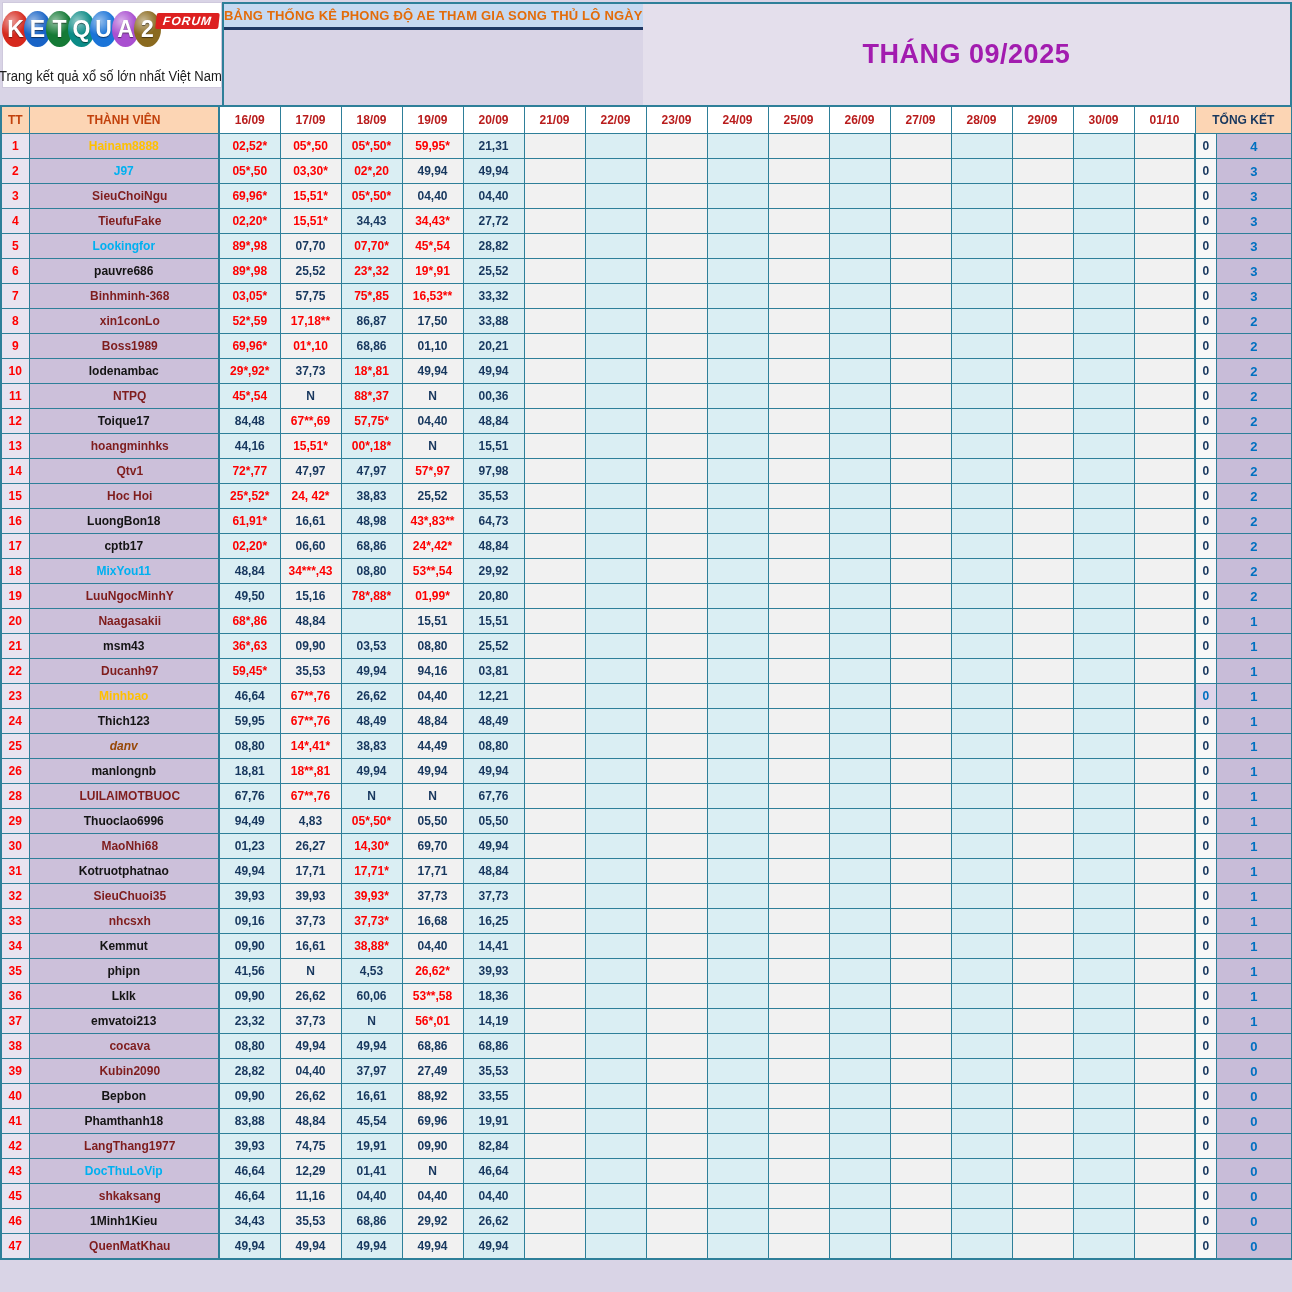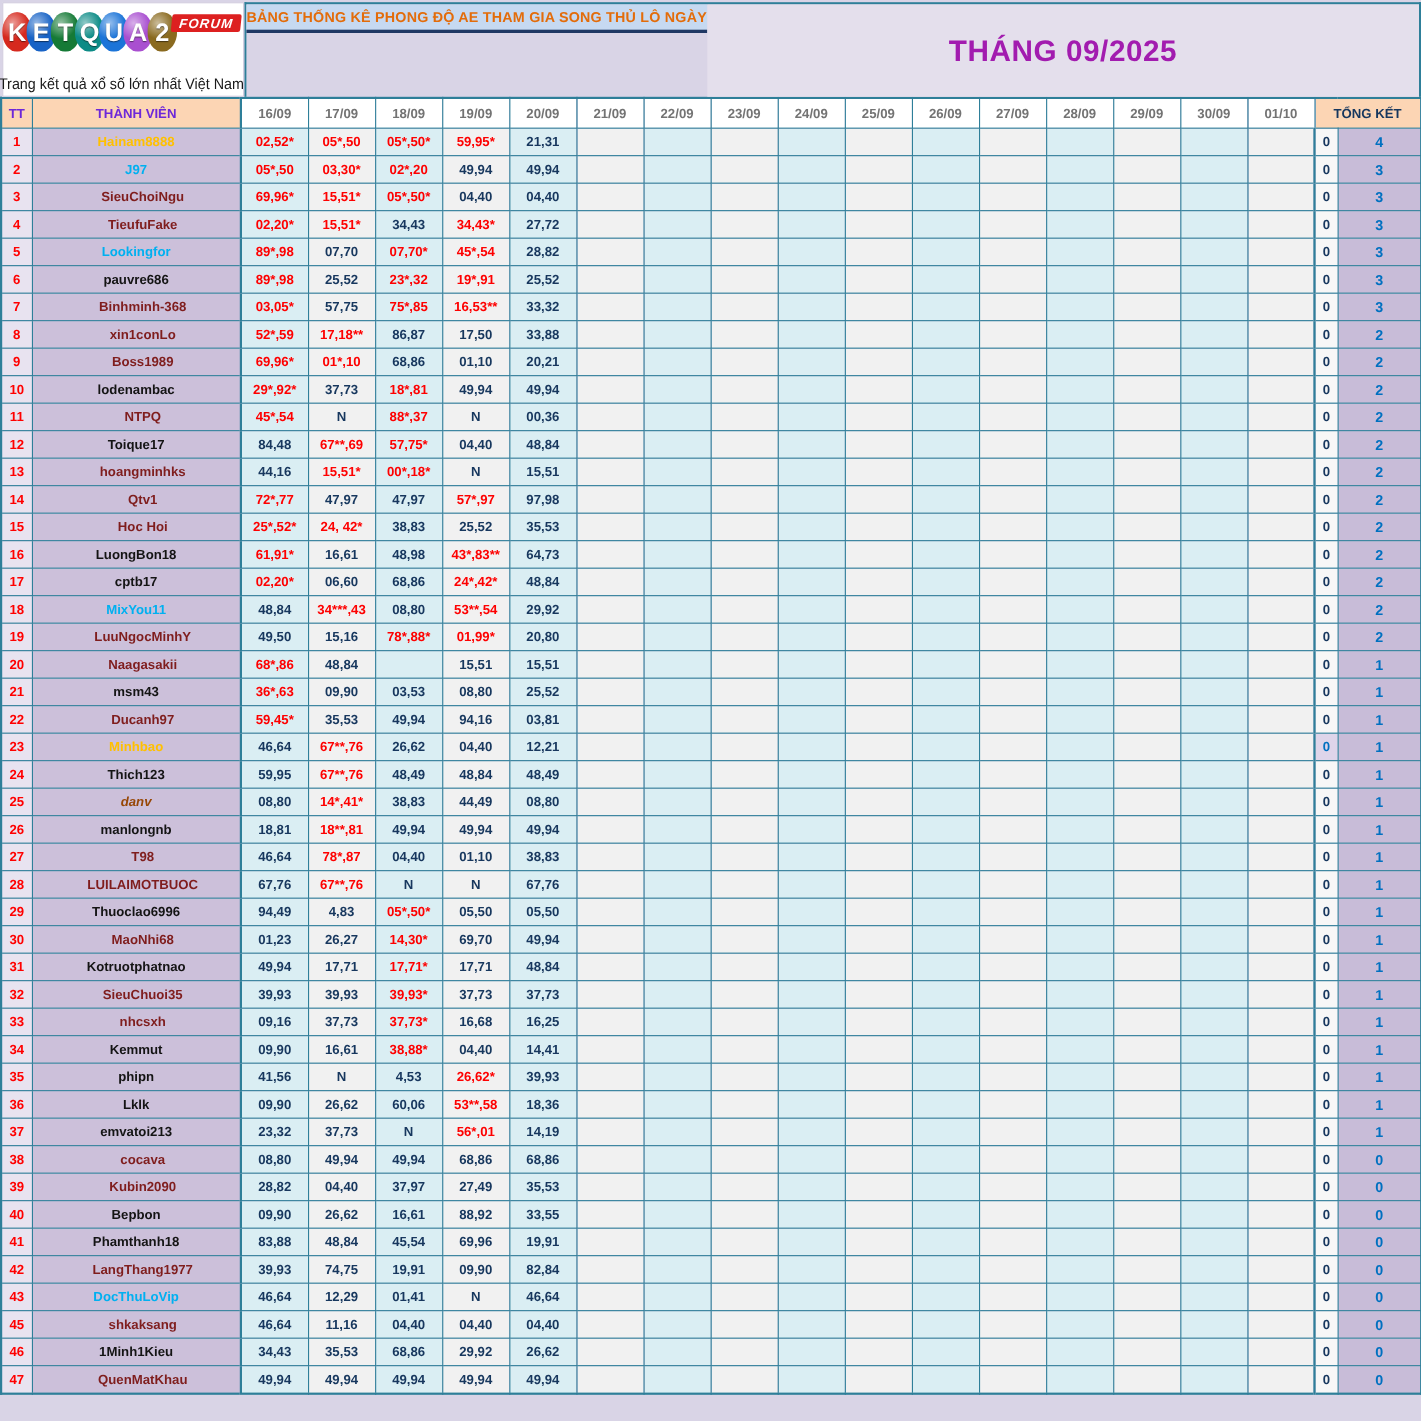--- a/index.html
+++ b/index.html
@@ -1,21 +1,21 @@
 <!DOCTYPE html>
 <html><head>
 <meta charset="utf-8">
 <style>
   html,body{margin:0;padding:0}
   body{
     width:1292px;height:1292px;overflow:hidden;
     background:#d9d4e6;
     font-family:"Liberation Sans", sans-serif;
   }
-  .top{display:flex;height:88px;}
+  .top{display:flex;height:105px;}
   .logo-box{
     width:218px;height:84px;margin:2px 0 0 2px;background:#ffffff;
     position:relative;border:1px solid #cfc9dd;
   }
   .logo-row{position:absolute;top:8px;left:4px;white-space:nowrap;}
   .ball{
     display:inline-block;width:27px;height:36px;border-radius:50%;
     margin-left:-5px;color:#fff;font-weight:bold;font-size:23px;line-height:36px;
     text-align:center;vertical-align:middle;
     text-shadow:0 1px 1px rgba(0,0,0,.5);
@@ -48,22 +48,22 @@
   table{
     border-collapse:collapse;table-layout:fixed;width:1292px;
     border:2px solid #2e7f99;margin-left:0;
   }
   th,td{
     border:1px solid #2e7f99;overflow:hidden;white-space:nowrap;
     text-align:center;font-weight:bold;padding:0;
   }
   thead th{height:26px;font-size:12px;}
   tbody td{height:24px;font-size:12px;}
-  .h-peach{background:#fcd5b4;color:#6d28d9;}
-  .h-date{background:#ffffff;color:#737373;}
+  .h-peach{background:#fcd5b4;color:#c2410c;}
+  .h-date{background:#ffffff;color:#b91c1c;}
   .h-total{background:#fcd5b4;color:#17375e;}
   .c-tt{background:#e8e3f0;color:#ff0000;}
   .c-name{background:#ccc0da;border-right:2px solid #2e7f99;}
   th.c-name-h{border-right:2px solid #2e7f99;}
   .c-even{background:#daeef3;}
   .c-odd{background:#f1f1f1;}
   .c-zero{background:#f7f7f7;color:#17375e;border-left:2px solid #2e7f99;}
   .c-zero.zspecial{background:#ded5ea;color:#0070c0;}
   .c-total{background:#c8bcd8;color:#0070c0;font-size:13px;}
   .red{color:#fe0000;}
@@ -702,42 +702,20 @@
         <td class="c-even"></td>
         <td class="c-odd"></td>
         <td class="c-even"></td>
         <td class="c-odd"></td>
         <td class="c-even"></td>
         <td class="c-odd"></td>
         <td class="c-zero">0</td>
         <td class="c-total">1</td>
       </tr>
       <tr>
-        <td class="c-tt">27</td>
-        <td class="c-name n-br">T98</td>
-        <td class="c-even navy">46,64</td>
-        <td class="c-odd red">78*,87</td>
-        <td class="c-even navy">04,40</td>
-        <td class="c-odd navy">01,10</td>
-        <td class="c-even navy">38,83</td>
-        <td class="c-odd"></td>
-        <td class="c-even"></td>
-        <td class="c-odd"></td>
-        <td class="c-even"></td>
-        <td class="c-odd"></td>
-        <td class="c-even"></td>
-        <td class="c-odd"></td>
-        <td class="c-even"></td>
-        <td class="c-odd"></td>
-        <td class="c-even"></td>
-        <td class="c-odd"></td>
-        <td class="c-zero">0</td>
-        <td class="c-total">1</td>
-      </tr>
-      <tr>
         <td class="c-tt">28</td>
         <td class="c-name n-br">LUILAIMOTBUOC</td>
         <td class="c-even navy">67,76</td>
         <td class="c-odd red">67**,76</td>
         <td class="c-even navy">N</td>
         <td class="c-odd navy">N</td>
         <td class="c-even navy">67,76</td>
         <td class="c-odd"></td>
         <td class="c-even"></td>
         <td class="c-odd"></td>

